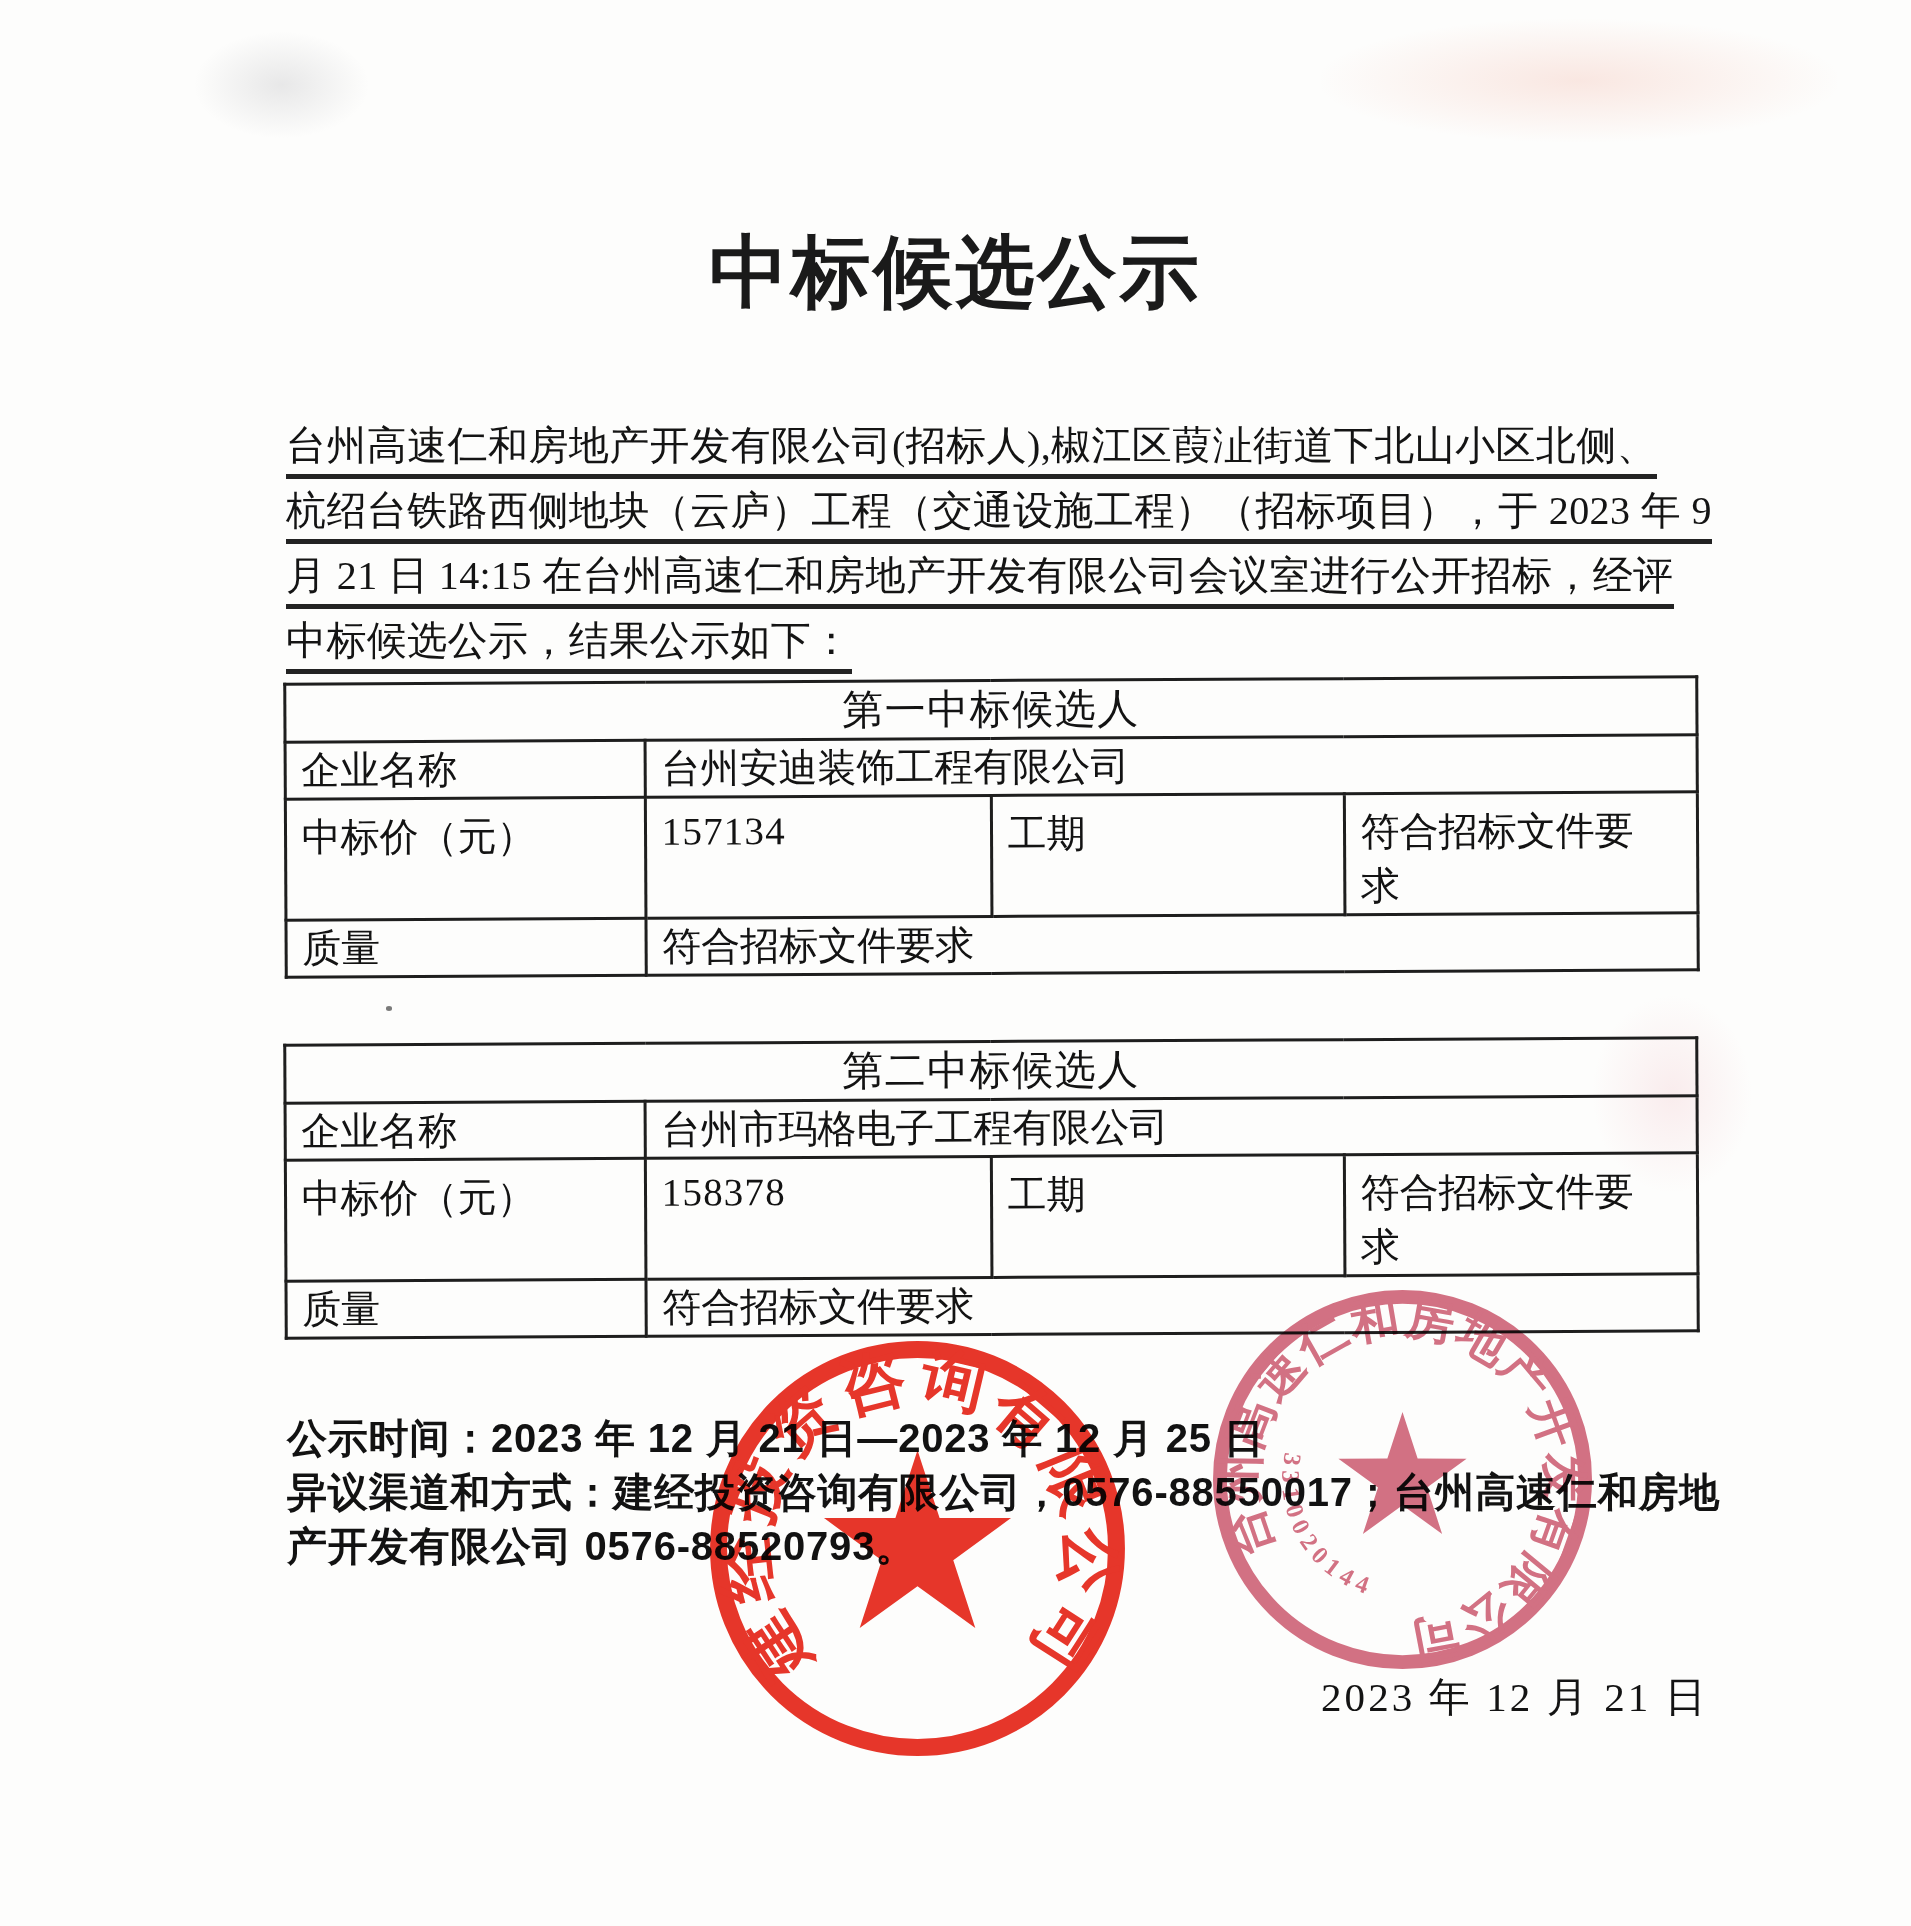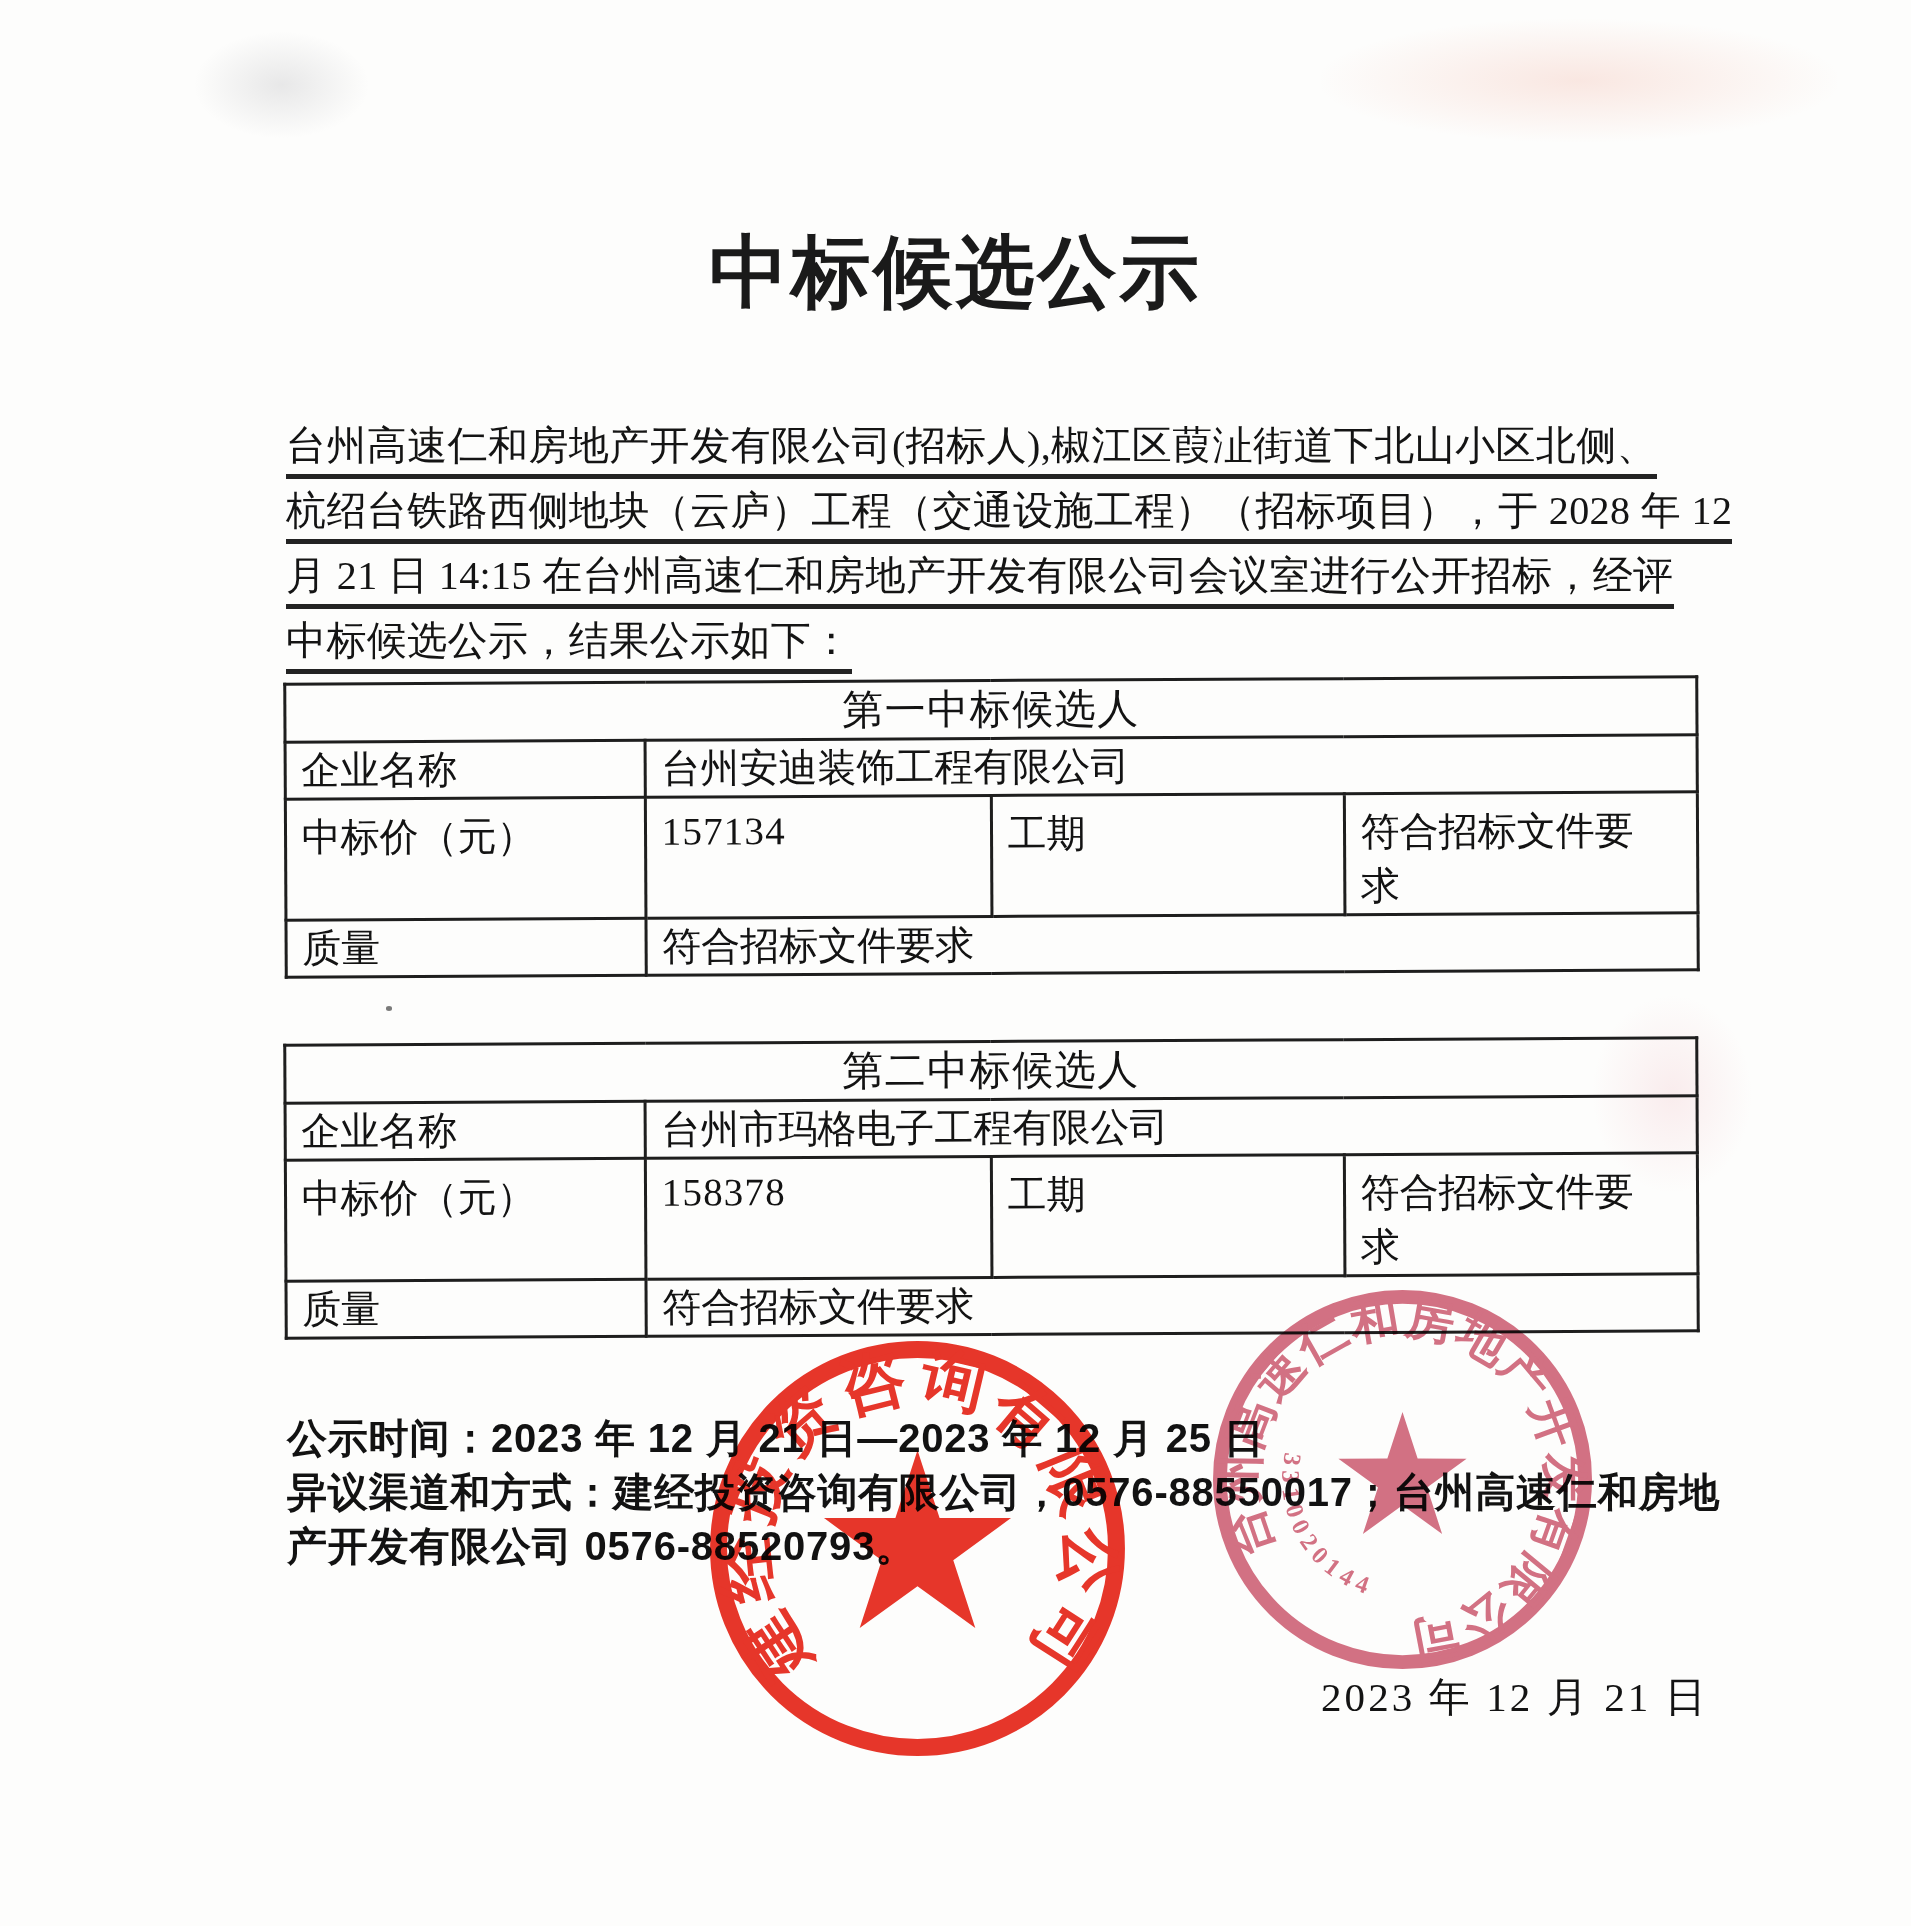--- a/index.html
+++ b/index.html
@@ -93,21 +93,21 @@
 
   <div class="smudge smudge-top-left"></div>
   <div class="smudge smudge-top-right"></div>
   <div class="smudge smudge-right-mid"></div>
   <div class="speck"></div>
 
   <div class="doc-title">中标候选公示</div>
 
   <div class="intro">
     <div class="iline"><span class="u">台州高速仁和房地产开发有限公司(招标人),椒江区葭沚街道下北山小区北侧、</span></div>
-    <div class="iline"><span class="u">杭绍台铁路西侧地块（云庐）工程（交通设施工程）（招标项目），于 2028 年 12</span></div>
+    <div class="iline"><span class="u">杭绍台铁路西侧地块（云庐）工程（交通设施工程）（招标项目），于 2023 年 9</span></div>
     <div class="iline"><span class="u">月 21 日 14:15 在台州高速仁和房地产开发有限公司会议室进行公开招标，经评</span></div>
     <div class="iline"><span class="u">中标候选公示，结果公示如下：</span></div>
   </div>
 
   <table class="grid tbl1">
     <colgroup>
         <col style="width:25.5%">
         <col style="width:24.5%">
         <col style="width:25%">
         <col style="width:25%">

